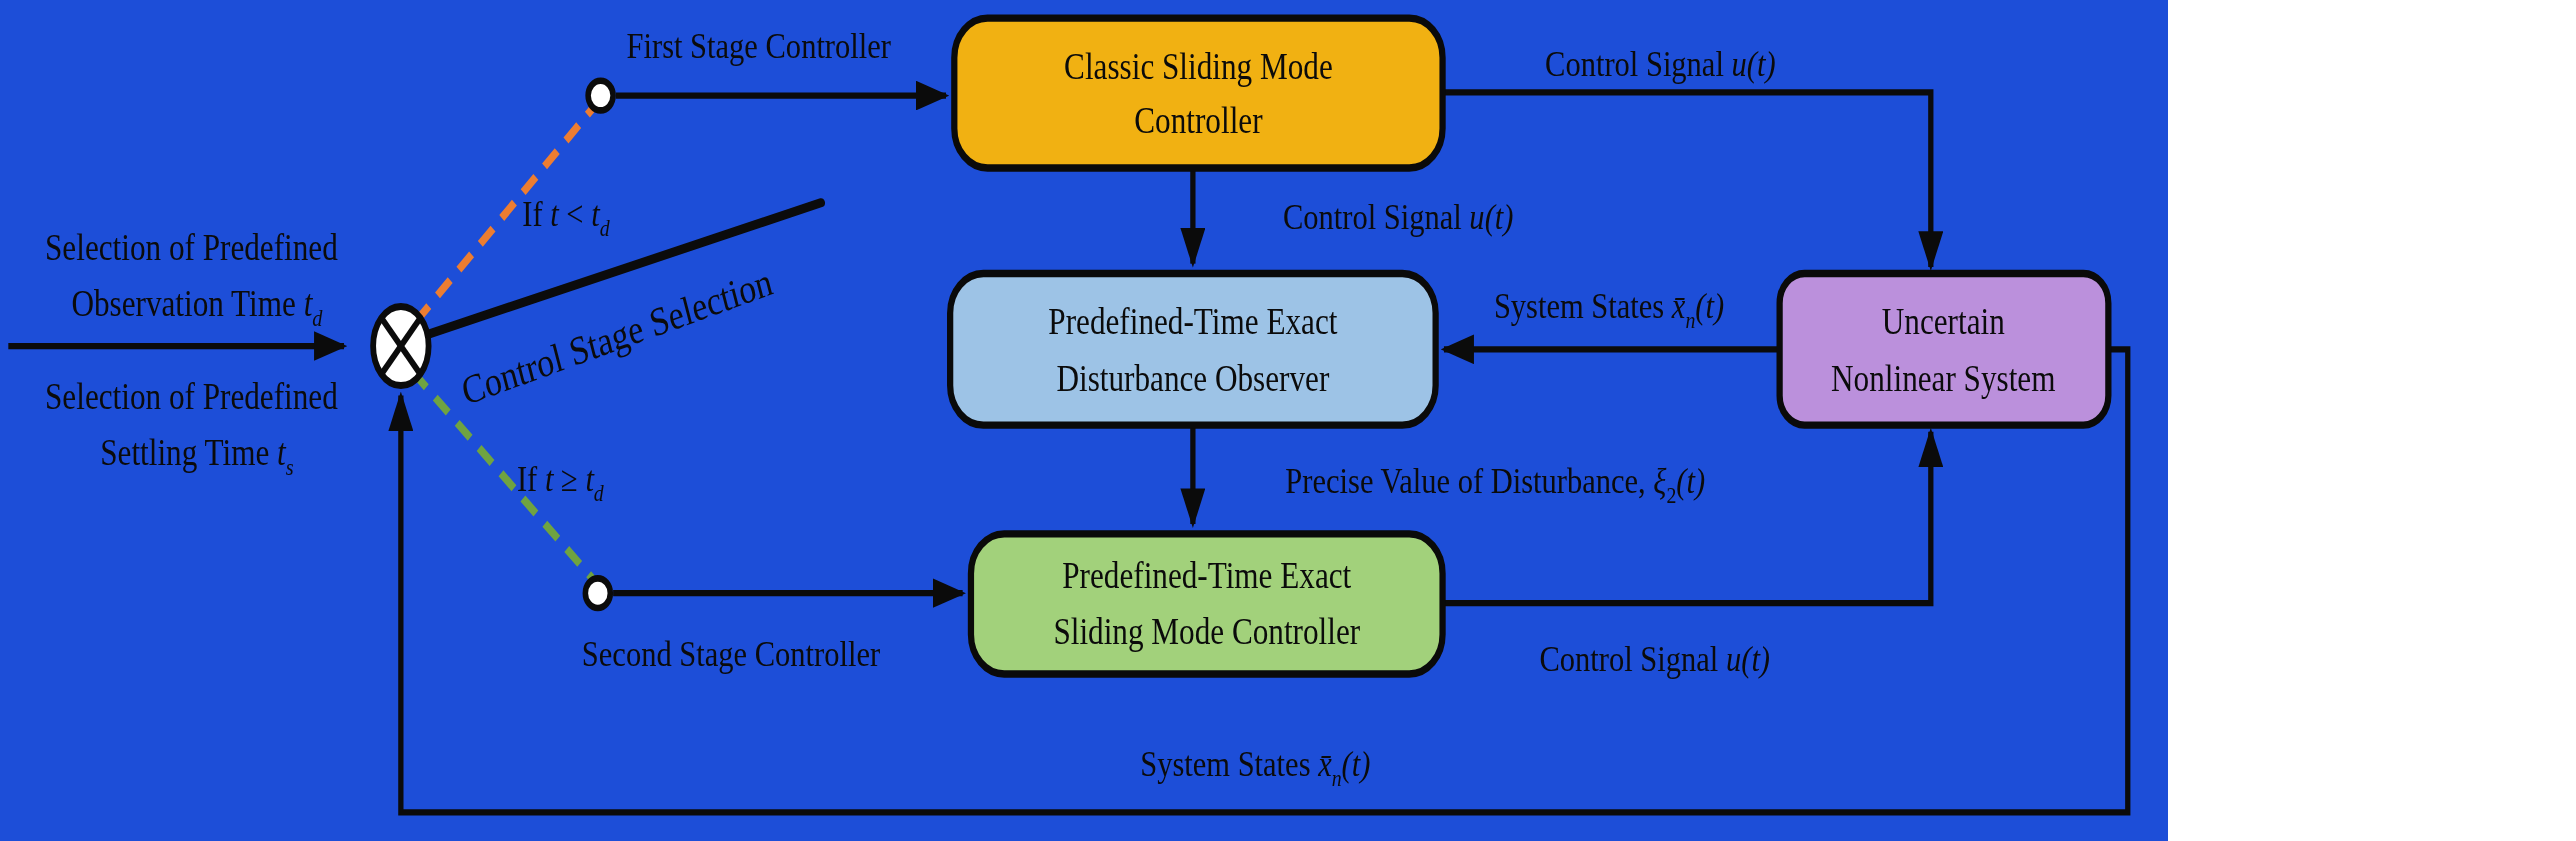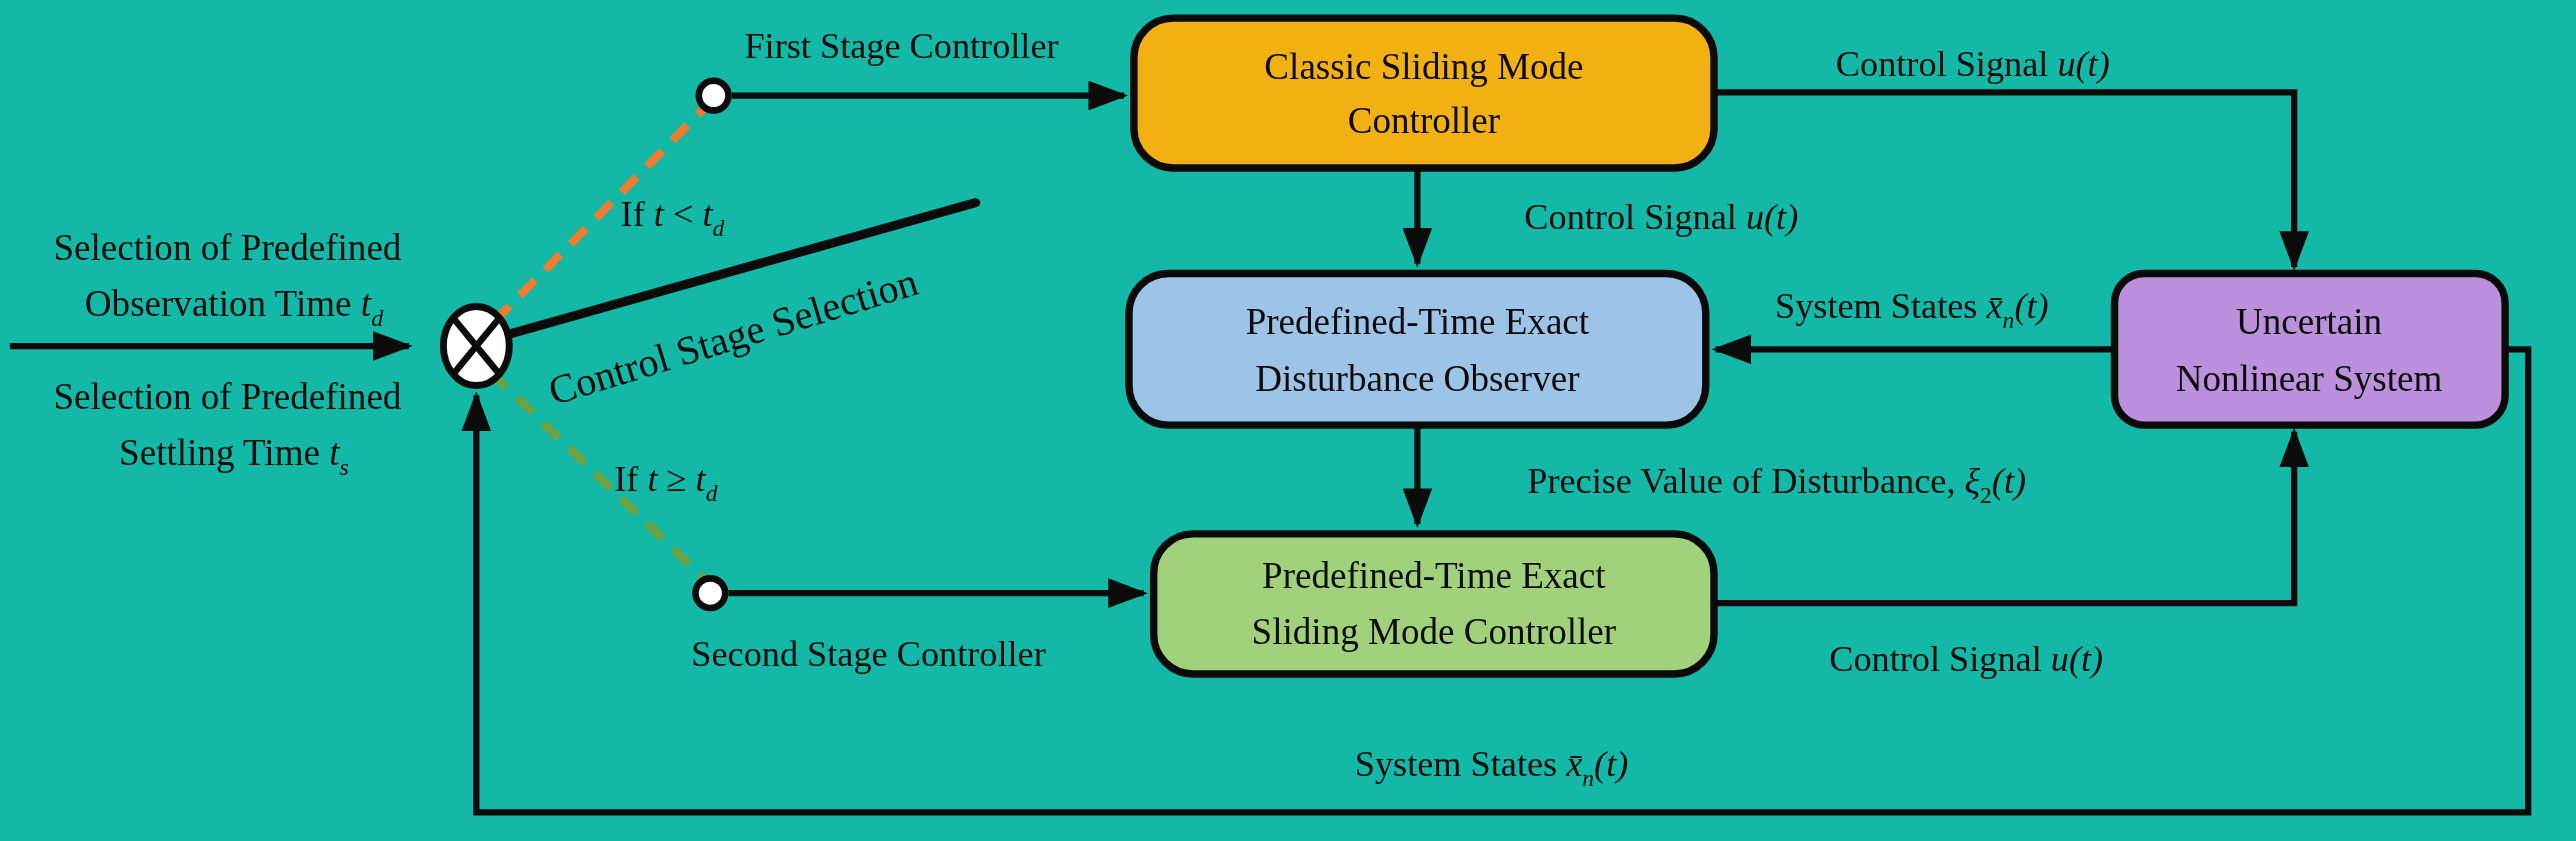--- a/index.html
+++ b/index.html
@@ -1,16 +1,16 @@
 <!DOCTYPE html>
 <html style="font-size:10px"><head>
 <meta charset="utf-8">
 <style>
   html,body{margin:0;padding:0;background:#ffffff;}
-  #figure{width:2576px;height:842px;background:#14b8a6;overflow:hidden;}
+  #figure{width:2168px;height:842px;background:#1d4ed8;overflow:hidden;}
   svg{display:block;width:100%;height:100%;}
   text{font-family:"Liberation Serif","DejaVu Serif",serif;fill:#0b0b0b;}
   .it{font-style:italic;}
   .sub{font-size:65%;}
   .boxtxt{font-size:22.5px;}
   .lbl{font-size:22px;}
   .leftlbl{font-size:22.5px;}
   .sel{font-size:24.5px;}
   .blk{stroke:#0a0a0a;stroke-width:4.5;}
   .wire{stroke:#0b0b0b;stroke-width:3.8;fill:none;}

